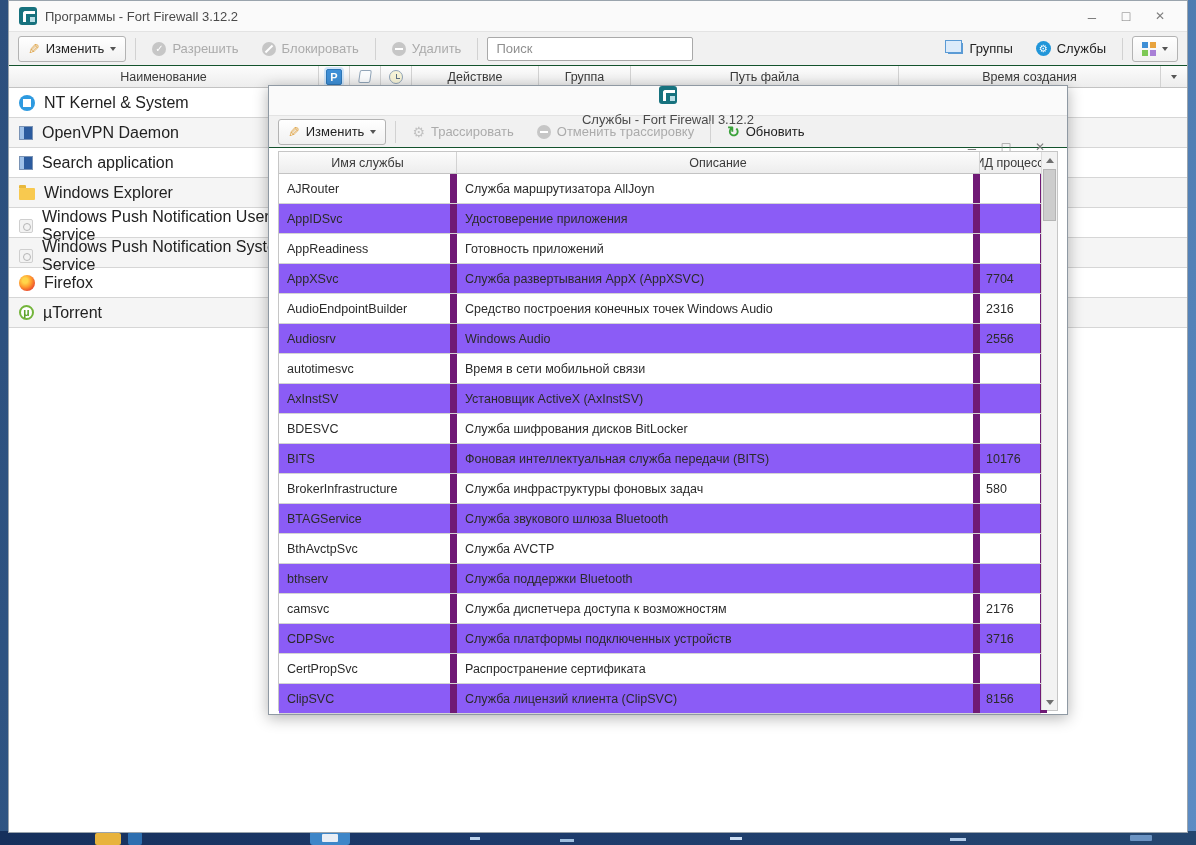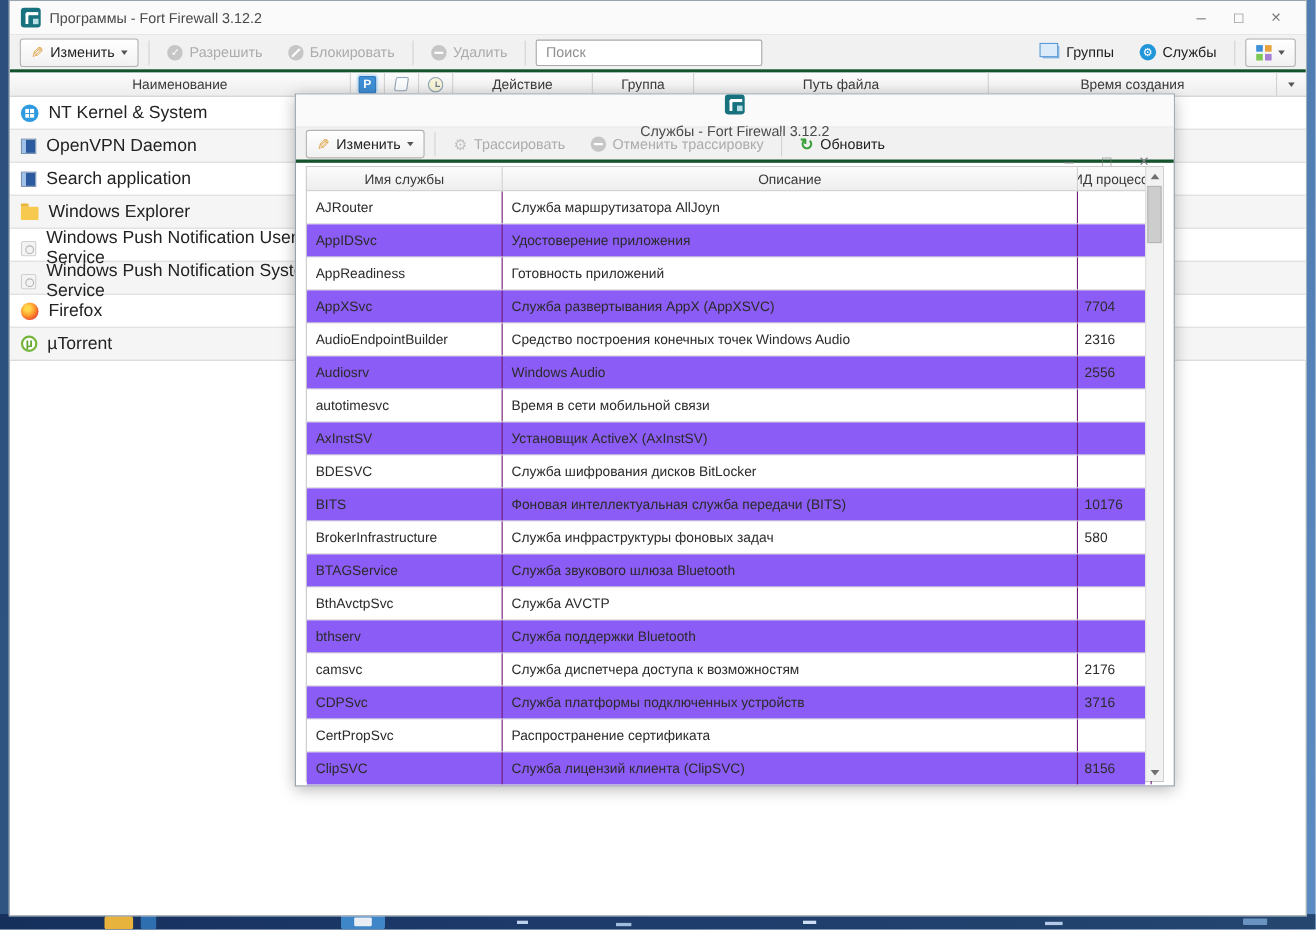--- a/index.html
+++ b/index.html
@@ -34,21 +34,21 @@
     color:#7e7e7e; font-size:13px; cursor:default; }
   .wc-min::before { content:"–"; font-size:15px; }
   .wc-max::before { content:"□"; font-size:14px; }
   .wc-close::before { content:"✕"; font-size:12px; }
 
   .fort-logo { width:18px; height:18px; background:#17727e; border-radius:3px; position:relative; flex:0 0 auto; }
   .fort-logo::before { content:""; position:absolute; left:4px; top:4px; width:9px; height:8px;
     border-left:3px solid #fff; border-top:3px solid #fff; border-top-left-radius:3px; }
   .fort-logo::after { content:""; position:absolute; right:2px; bottom:3px; width:5px; height:5px; background:#b9dfe6; }
 
-  .toolbar { background:#f1f1f1; border-bottom:3px solid #14532d;
+  .toolbar { background:#f1f1f1; border-bottom:1px solid #14532d;
     display:flex; align-items:center; padding:0 9px; gap:9px; }
   .tb-sep { width:1px; height:22px; background:#d2d2d2; flex:0 0 auto; }
   .tb-btn { display:flex; align-items:center; gap:6px; font-size:13px; color:#222;
     background:linear-gradient(#ffffff,#f1f1f1); border:1px solid #b3b3b3; border-radius:3px;
     padding:3px 9px; height:26px; }
   .tb-flat { display:flex; align-items:center; gap:6px; font-size:13px; color:#222;
     padding:3px 6px; height:26px; border:1px solid transparent; }
   .tb-disabled { color:#ababab; }
   .caret-down { width:0; height:0; border-left:3.5px solid transparent; border-right:3.5px solid transparent;
     border-top:4px solid #555; display:inline-block; }
@@ -131,21 +131,21 @@
   #services-dialog .toolbar { height:32px; }
 
   .stable { position:absolute; left:9px; right:9px; top:65px; bottom:3px; border:1px solid #c6c6c6; background:#fff; }
   .stable-header { display:grid; grid-template-columns:178px 523px 67px; height:22px;
     background:linear-gradient(#fcfcfc,#ededed); border-bottom:1px solid #c3c3c3; margin-right:16px;text-align:center; }
   .sh-cell { display:flex; align-items:center; justify-content:center; font-size:12.5px; color:#3a3a3a;
     border-right:1px solid #d2d2d2; overflow:hidden; white-space:nowrap; }
   .svc-row { display:grid; grid-template-columns:178px 523px 67px; height:30px; background:#fff;
     border-bottom:1px solid #d4d4d4; margin-right:16px; font-size:12.5px; color:#2b2b2b; }
   .svc-row.alt { background:#8b5cf6; }
-  .svc-cell { display:flex; align-items:center; padding-left:8px; border-right:1px solid #701a75;
+  .svc-cell { display:flex; align-items:center; padding-left:8px; border-right:7px solid #701a75;
     overflow:hidden; white-space:nowrap;text-align:center; }
   .svc-pid { padding-left:6px; }
 
   
   .vscroll { position:absolute; right:0; top:0; bottom:0; width:16px; background:#f2f2f2; border-left:1px solid #dcdcdc; }
   .vs-btn { position:absolute; left:0; width:16px; height:16px; display:flex; align-items:center; justify-content:center; }
   .vs-up { top:0; } .vs-down { bottom:0; }
   .tri-up { width:0; height:0; border-left:4px solid transparent; border-right:4px solid transparent; border-bottom:5px solid #6f6f6f; }
   .tri-down { width:0; height:0; border-left:4px solid transparent; border-right:4px solid transparent; border-top:5px solid #6f6f6f; }
   .vs-thumb { position:absolute; left:1px; top:17px; width:13px; height:52px; background:#cdcdcd; border:1px solid #b5b5b5; }

